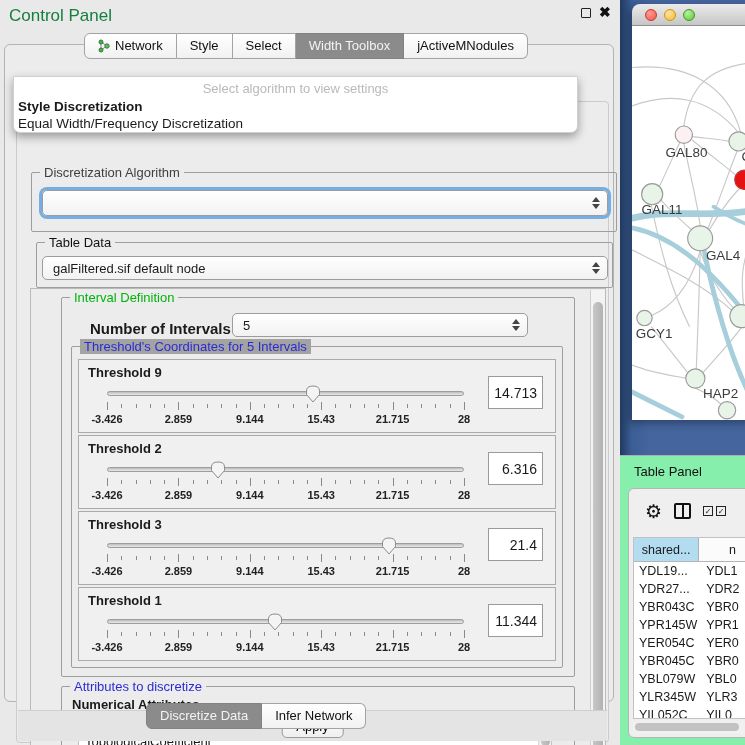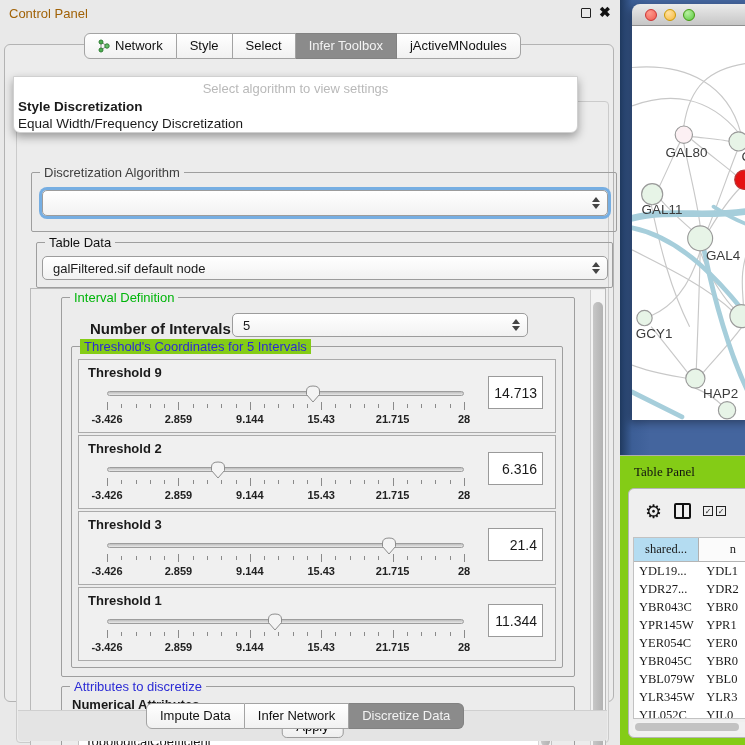--- a/index.html
+++ b/index.html
@@ -1,21 +1,21 @@
 <!DOCTYPE html>
 <html style="--group-title-green: #00b50a; --group-title-blue: #2b2bd5; --tab-active-bg: #8b8b8b; --focus-ring: #76aee2; --frame-blue: #44659e; --header-selected-bg: #b4dcf1; --traffic-red: #ee5c50; --traffic-yellow: #f6b73e; --traffic-green: #59c93f; --node-green: #e7f4e7; --node-pink: #fcf0f3; --node-red: #e51212; --edge-thin: #c8c8c8; --edge-thick: #a6cedb;"><head>
 <meta charset="utf-8">
 <style>
   * { box-sizing: border-box; margin: 0; padding: 0; }
   html,body { width:745px; height:745px; overflow:hidden; }
   body { position:relative; background:#e9e9e9; font-family:"Liberation Sans",sans-serif; color:#1a1a1a; }
 
   
   .titlebar { position:absolute; left:0; top:0; width:620px; height:26px; }
-  .titlebar-title { position:absolute; left:9px; top:6px; font-size:13px; color:#a16207; }
+  .titlebar-title { position:absolute; left:9px; top:6px; font-size:17px; color:#15803d; }
   .float-icon { position:absolute; left:581px; top:8px; width:10px; height:10px; border:1.6px solid #222; border-radius:1px; cursor:pointer; }
   .close-icon { position:absolute; left:599px; top:4px; font-size:14px; font-weight:bold; color:#111; cursor:pointer; }
 
   .seg-bar { position:absolute; display:flex; z-index:5; }
   .seg { padding:4px 13px 5px 13px; font-size:13px; background:linear-gradient(#ffffff,#f1f1f1);
          border:1px solid #a3a3a3; border-left:none; color:#111; cursor:pointer; display:flex; align-items:center; gap:5px; white-space:nowrap; }
   .seg:first-child { border-left:1px solid #a3a3a3; border-radius:6px 0 0 6px; }
   .seg:last-child { border-radius:0 6px 6px 0; }
   .seg.active { background:var(--tab-active-bg); color:#f3f3f3; border-color:#828282; }
   #top-tabs { left:84px; top:33px; }
@@ -104,21 +104,21 @@
                 box-shadow:-3px 3px 8px rgba(0,0,0,.35); }
   .mac-titlebar { height:22px; background:linear-gradient(#ebebeb,#c6c6c6); border-bottom:1px solid #8f8f8f; position:relative; }
   .traffic { position:absolute; top:5px; width:12px; height:12px; border-radius:50%; cursor:pointer; }
   .t-red { left:13px; background:radial-gradient(circle at 35% 30%, #ff9a8d, var(--traffic-red)); border:1px solid #c33; }
   .t-yellow { left:32px; background:radial-gradient(circle at 35% 30%, #ffe2a0, var(--traffic-yellow)); border:1px solid #c90; }
   .t-green { left:51px; background:radial-gradient(circle at 35% 30%, #b8f0a0, var(--traffic-green)); border:1px solid #491; }
   .net-canvas { position:absolute; left:0; top:22px; width:120px; height:394px; background:#fff; }
   .net-canvas svg { position:absolute; left:0; top:0; }
 
   
-  .table-region { position:absolute; left:620px; top:455px; width:125px; height:290px; background:#84cc16; border-top:1px solid #aeaeae;font-family:Liberation Serif, serif; }
+  .table-region { position:absolute; left:620px; top:455px; width:125px; height:290px; background:#86efac; border-top:1px solid #aeaeae; }
   .table-region-title { position:absolute; left:14px; top:8px; font-size:13px; color:#111; }
   .table-card { position:absolute; left:8px; top:32px; width:130px; height:250px; background:#efefef;
                 border:1px solid #b5b5b5; border-radius:6px; }
   .table-toolbar { position:absolute; left:0; top:0; right:0; height:44px; display:flex; align-items:center; gap:12px; padding-left:16px; }
   .gear-glyph { font-size:19px; color:#111; cursor:pointer; line-height:1; }
   .cols-glyph { width:17px; height:16px; border:2px solid #111; border-radius:2px; position:relative; cursor:pointer; }
   .cols-glyph::after { content:""; position:absolute; left:50%; top:0; bottom:0; width:2px; background:#111; transform:translateX(-50%); }
   .cb-pair { display:flex; gap:3px; }
   .cb { width:10px; height:10px; border:1.5px solid #222; font-size:8px; line-height:9px; text-align:center; color:#222; cursor:pointer; }
   .the-table { position:absolute; left:4px; top:48px; width:130px; height:182px; background:#fff; overflow:hidden; border:1px solid #c2c2c2; border-right:none; }
@@ -173,21 +173,21 @@
         <span class="intervals-row-label">Number of Intervals</span>
         <div class="combo" id="intervals-combo">
           <span>5</span>
           <span class="stepper">
               <i class="up"></i>
               <i class="dn"></i>
             </span>
         </div>
 
         <div class="group" id="thresholds-group">
-          <span class="group-title gt-blue" style="background:#84cc16;">Threshold's Coordinates for 5 Intervals</span>
+          <span class="group-title gt-blue" style="background:#a3a3a3;">Threshold's Coordinates for 5 Intervals</span>
           <div class="thr-rows" id="threshold-list">
               <div class="thr-row">
                 <div class="thr-label">Threshold 9</div>
                 <div class="thr-slider">
                   <div class="thr-track"></div>
                   <div class="thr-thumb" style="left: calc(57.7197% - 8px);"><svg width="16" height="18" viewBox="0 0 16 18">
                       <path d="M1.5,6 Q1.5,1 8,1 Q14.5,1 14.5,6 L14.5,9.5 L8,17 L1.5,9.5 Z" fill="#f4f4f4" stroke="#8d8d8d"></path>
                     </svg></div>
                 </div>
                 <div class="ticks">
@@ -409,44 +409,41 @@
       </span>
       <span>Network</span>
     </div>
     <div class="seg">
       <span>Style</span>
     </div>
     <div class="seg">
       <span>Select</span>
     </div>
     <div class="seg active">
-      <span>Infer Toolbox</span>
+      <span>Width Toolbox</span>
     </div>
     <div class="seg">
       <span>jActiveMNodules</span>
     </div>
   </div>
 
 <div class="popup">
   <div class="popup-placeholder">Select algorithm to view settings</div>
   <div id="popup-options">
       <div class="popup-option first">Style Discretization</div>
       <div class="popup-option">Equal Width/Frequency Discretization</div>
     </div>
 </div>
 
 <div class="seg-bar" id="bottom-tabs">
-    <div class="seg">
-      <span>Impute Data</span>
+    <div class="seg active">
+      <span>Discretize Data</span>
     </div>
     <div class="seg">
       <span>Infer Network</span>
-    </div>
-    <div class="seg active">
-      <span>Discretize Data</span>
     </div>
   </div>
 
 <div class="net-region">
   <div class="mac-window">
     <div class="mac-titlebar">
       <span class="traffic t-red"></span>
       <span class="traffic t-yellow"></span>
       <span class="traffic t-green"></span>
     </div>

